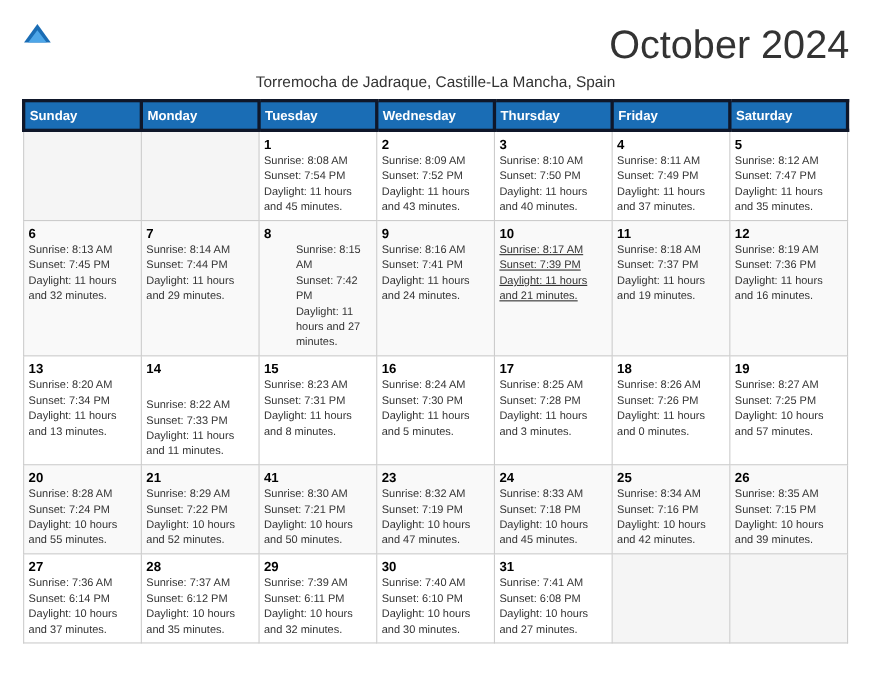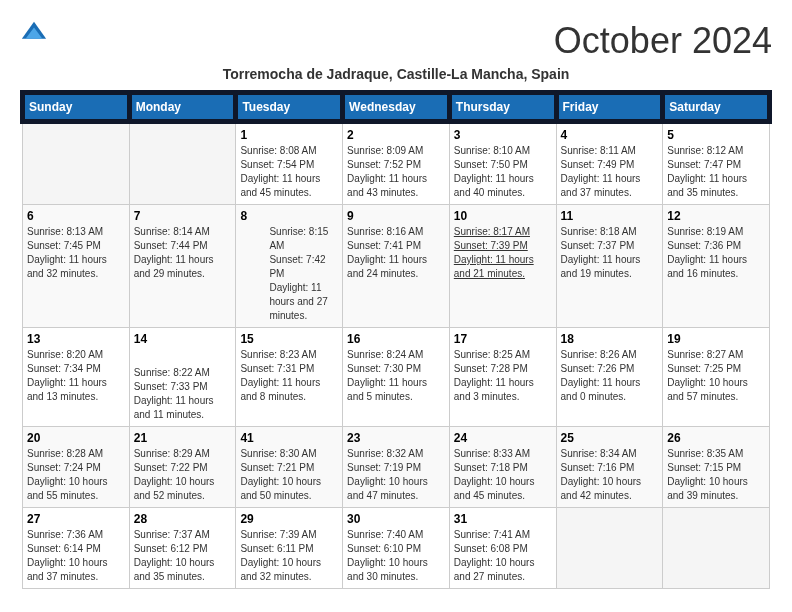--- a/index.html
+++ b/index.html
@@ -36,37 +36,37 @@
       text-align: right;
     }
     .month-title {
       font-size: 36px;
       font-weight: normal;
       color: #333;
     }
     .location {
       font-size: 14px;
       color: #333;
-      font-weight: bold;
+      font-weight: normal;
       text-align: center;
       margin-bottom: 8px;
     }
     table {
       width: 100%;
       border-collapse: collapse;
       font-size: 11px;
     }
     thead tr th {
       background-color: #1a6db5;
       color: white;
       padding: 5px 4px;
       text-align: left;
       font-size: 12px;
       font-weight: bold;
-      border: 5px solid #0f172a;
+      border: 3px solid #0f172a;
       margin-left: 23px;
     }
     tbody tr td {
       border: 1px solid #ccc;
       vertical-align: top;
       padding: 4px;
       height: 80px;
       width: calc(100% / 7);
       background: #fff;
     }

